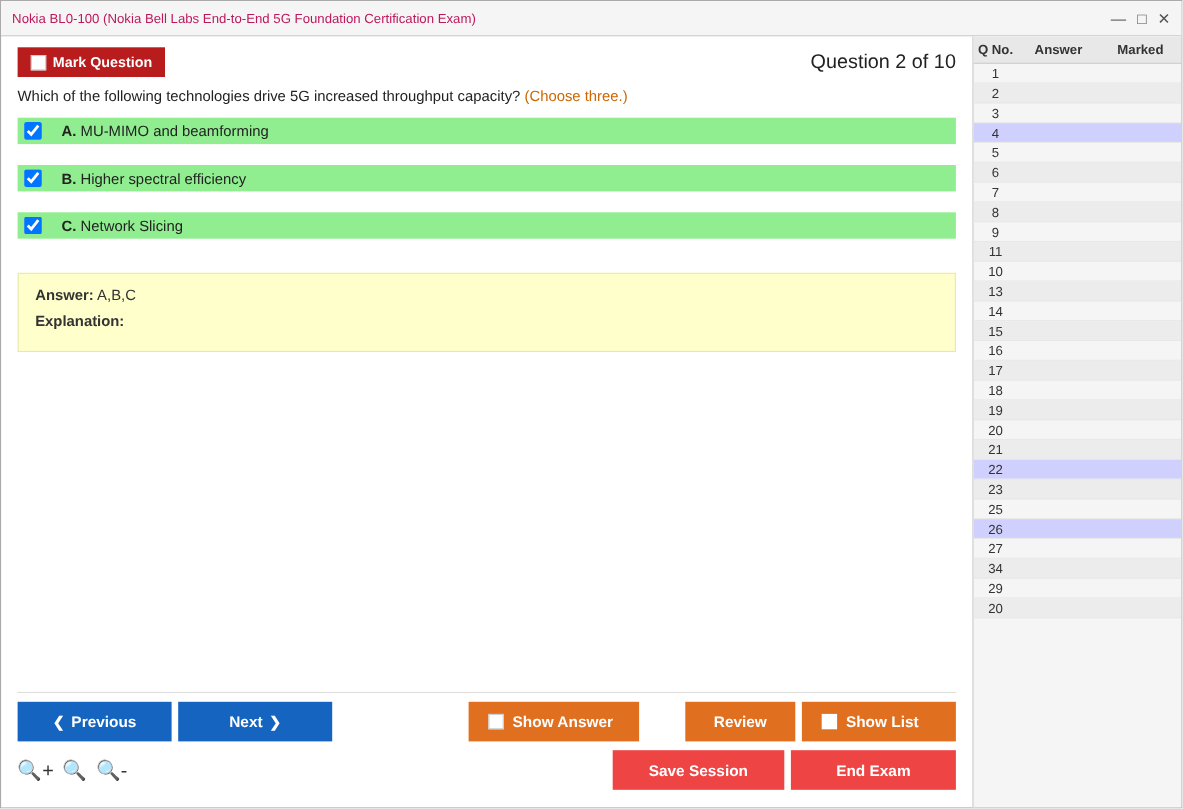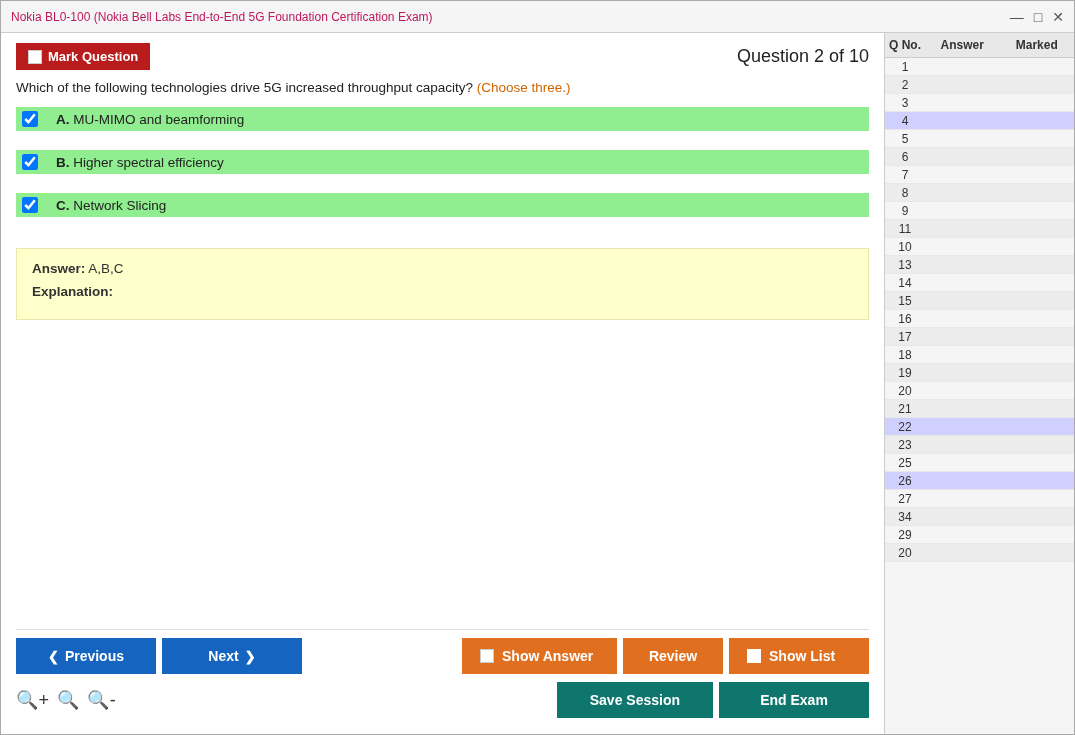--- a/index.html
+++ b/index.html
@@ -141,20 +141,21 @@
     .show-answer-btn .sq { width: 14px; height: 14px; background: #fff; display: inline-block; border: 1px solid #ccc; flex-shrink: 0; }
     .review-btn {
       background: #e07020;
       color: #fff;
       border: none;
       padding: 10px 18px;
       font-size: 14px;
       font-weight: bold;
       cursor: pointer;
       min-width: 100px;
+      margin-left: 36px;
     }
     .show-list-btn {
       background: #e07020;
       color: #fff;
       border: none;
       padding: 10px 18px;
       font-size: 14px;
       font-weight: bold;
       cursor: pointer;
       display: flex;
@@ -167,21 +168,21 @@
     .bottom-row2 {
       display: flex;
       align-items: center;
       padding: 4px 0 6px 0;
       flex-shrink: 0;
     }
     .zoom-icons { display: flex; gap: 8px; align-items: center; }
     .zoom-icon { font-size: 18px; cursor: pointer; color: #333; }
     .bottom-row2 .right-btns { display: flex; gap: 6px; margin-left: auto; }
     .save-btn, .end-btn {
-      background: #0f766e;
+      background: #ef4444;
       color: #fff;
       border: none;
       padding: 10px 33px;
       font-size: 14px;
       font-weight: bold;
       cursor: pointer;
       min-width: 150px;
     }
 
     

